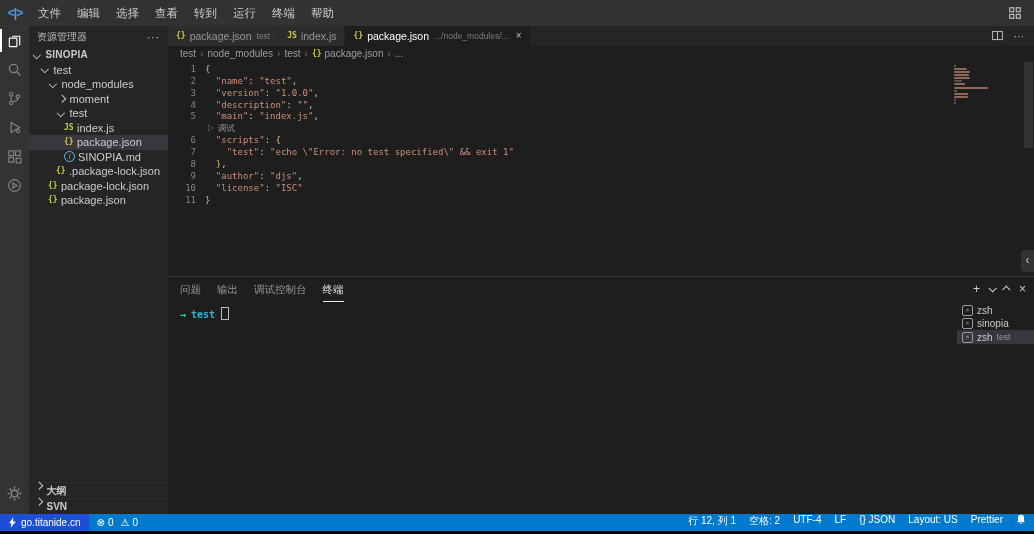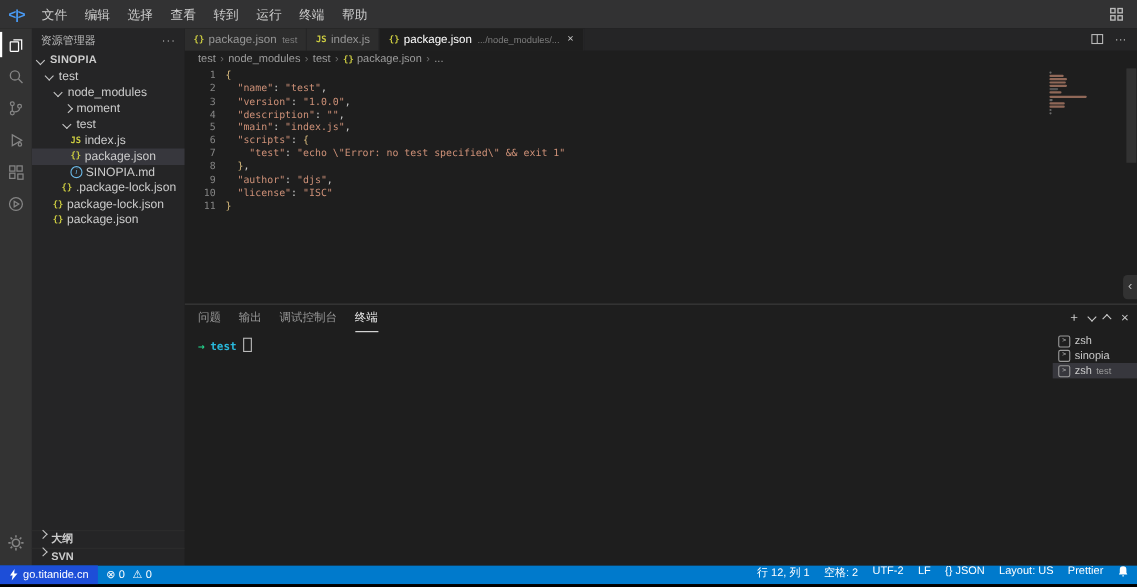--- a/index.html
+++ b/index.html
@@ -293,20 +293,21 @@
         </span>
       </div>
 
     <div class="code-wrap">
       <div class="code">
           <div class="line"><span class="gutter">1</span><span class="ltext"><span class="tk-b">{</span></span></div>
           <div class="line"><span class="gutter">2</span><span class="ltext"><span class="tk-p">  </span><span class="tk-s">"name"</span><span class="tk-p">: </span><span class="tk-s">"test"</span><span class="tk-p">,</span></span></div>
           <div class="line"><span class="gutter">3</span><span class="ltext"><span class="tk-p">  </span><span class="tk-s">"version"</span><span class="tk-p">: </span><span class="tk-s">"1.0.0"</span><span class="tk-p">,</span></span></div>
           <div class="line"><span class="gutter">4</span><span class="ltext"><span class="tk-p">  </span><span class="tk-s">"description"</span><span class="tk-p">: </span><span class="tk-s">""</span><span class="tk-p">,</span></span></div>
           <div class="line"><span class="gutter">5</span><span class="ltext"><span class="tk-p">  </span><span class="tk-s">"main"</span><span class="tk-p">: </span><span class="tk-s">"index.js"</span><span class="tk-p">,</span></span></div>
+          <div class="codelens">▷ 调试</div>
           <div class="line"><span class="gutter">6</span><span class="ltext"><span class="tk-p">  </span><span class="tk-s">"scripts"</span><span class="tk-p">: </span><span class="tk-b">{</span></span></div>
           <div class="line"><span class="gutter">7</span><span class="ltext"><span class="tk-p">    </span><span class="tk-s">"test"</span><span class="tk-p">: </span><span class="tk-s">"echo \"Error: no test specified\" &amp;&amp; exit 1"</span></span></div>
           <div class="line"><span class="gutter">8</span><span class="ltext"><span class="tk-p">  </span><span class="tk-b">}</span><span class="tk-p">,</span></span></div>
           <div class="line"><span class="gutter">9</span><span class="ltext"><span class="tk-p">  </span><span class="tk-s">"author"</span><span class="tk-p">: </span><span class="tk-s">"djs"</span><span class="tk-p">,</span></span></div>
           <div class="line"><span class="gutter">10</span><span class="ltext"><span class="tk-p">  </span><span class="tk-s">"license"</span><span class="tk-p">: </span><span class="tk-s">"ISC"</span></span></div>
           <div class="line"><span class="gutter">11</span><span class="ltext"><span class="tk-b">}</span></span></div>
         </div>
       <div class="minimap">
           <div class="mm-bar" style="width: 2px; background: rgba(180, 180, 180, 0.5);"></div>
           <div class="mm-bar" style="width: 12.75px; background: rgba(206, 145, 120, 0.65);"></div>
@@ -378,21 +379,21 @@
   </div>
   <div class="problems">
     <span>⊗</span>
     <span>0</span>
     <span style="margin-left:4px;">⚠</span>
     <span>0</span>
   </div>
   <div class="sb-right">
       <span class="sb-item">行 12, 列 1</span>
       <span class="sb-item">空格: 2</span>
-      <span class="sb-item">UTF-2</span>
+      <span class="sb-item">UTF-4</span>
       <span class="sb-item">LF</span>
       <span class="sb-item">{} JSON</span>
       <span class="sb-item">Layout: US</span>
       <span class="sb-item">Prettier</span>
       <span>
         <svg width="10" height="11" viewBox="0 0 14 15" fill="#ffffff">
           <path d="M7 1a4.2 4.2 0 0 0-4.2 4.2v4L1.6 11.5h10.8l-1.2-2.3v-4A4.2 4.2 0 0 0 7 1z"></path>
           <rect x="5.8" y="12.3" width="2.4" height="1.6" rx="0.8"></rect>
         </svg>
       </span>

